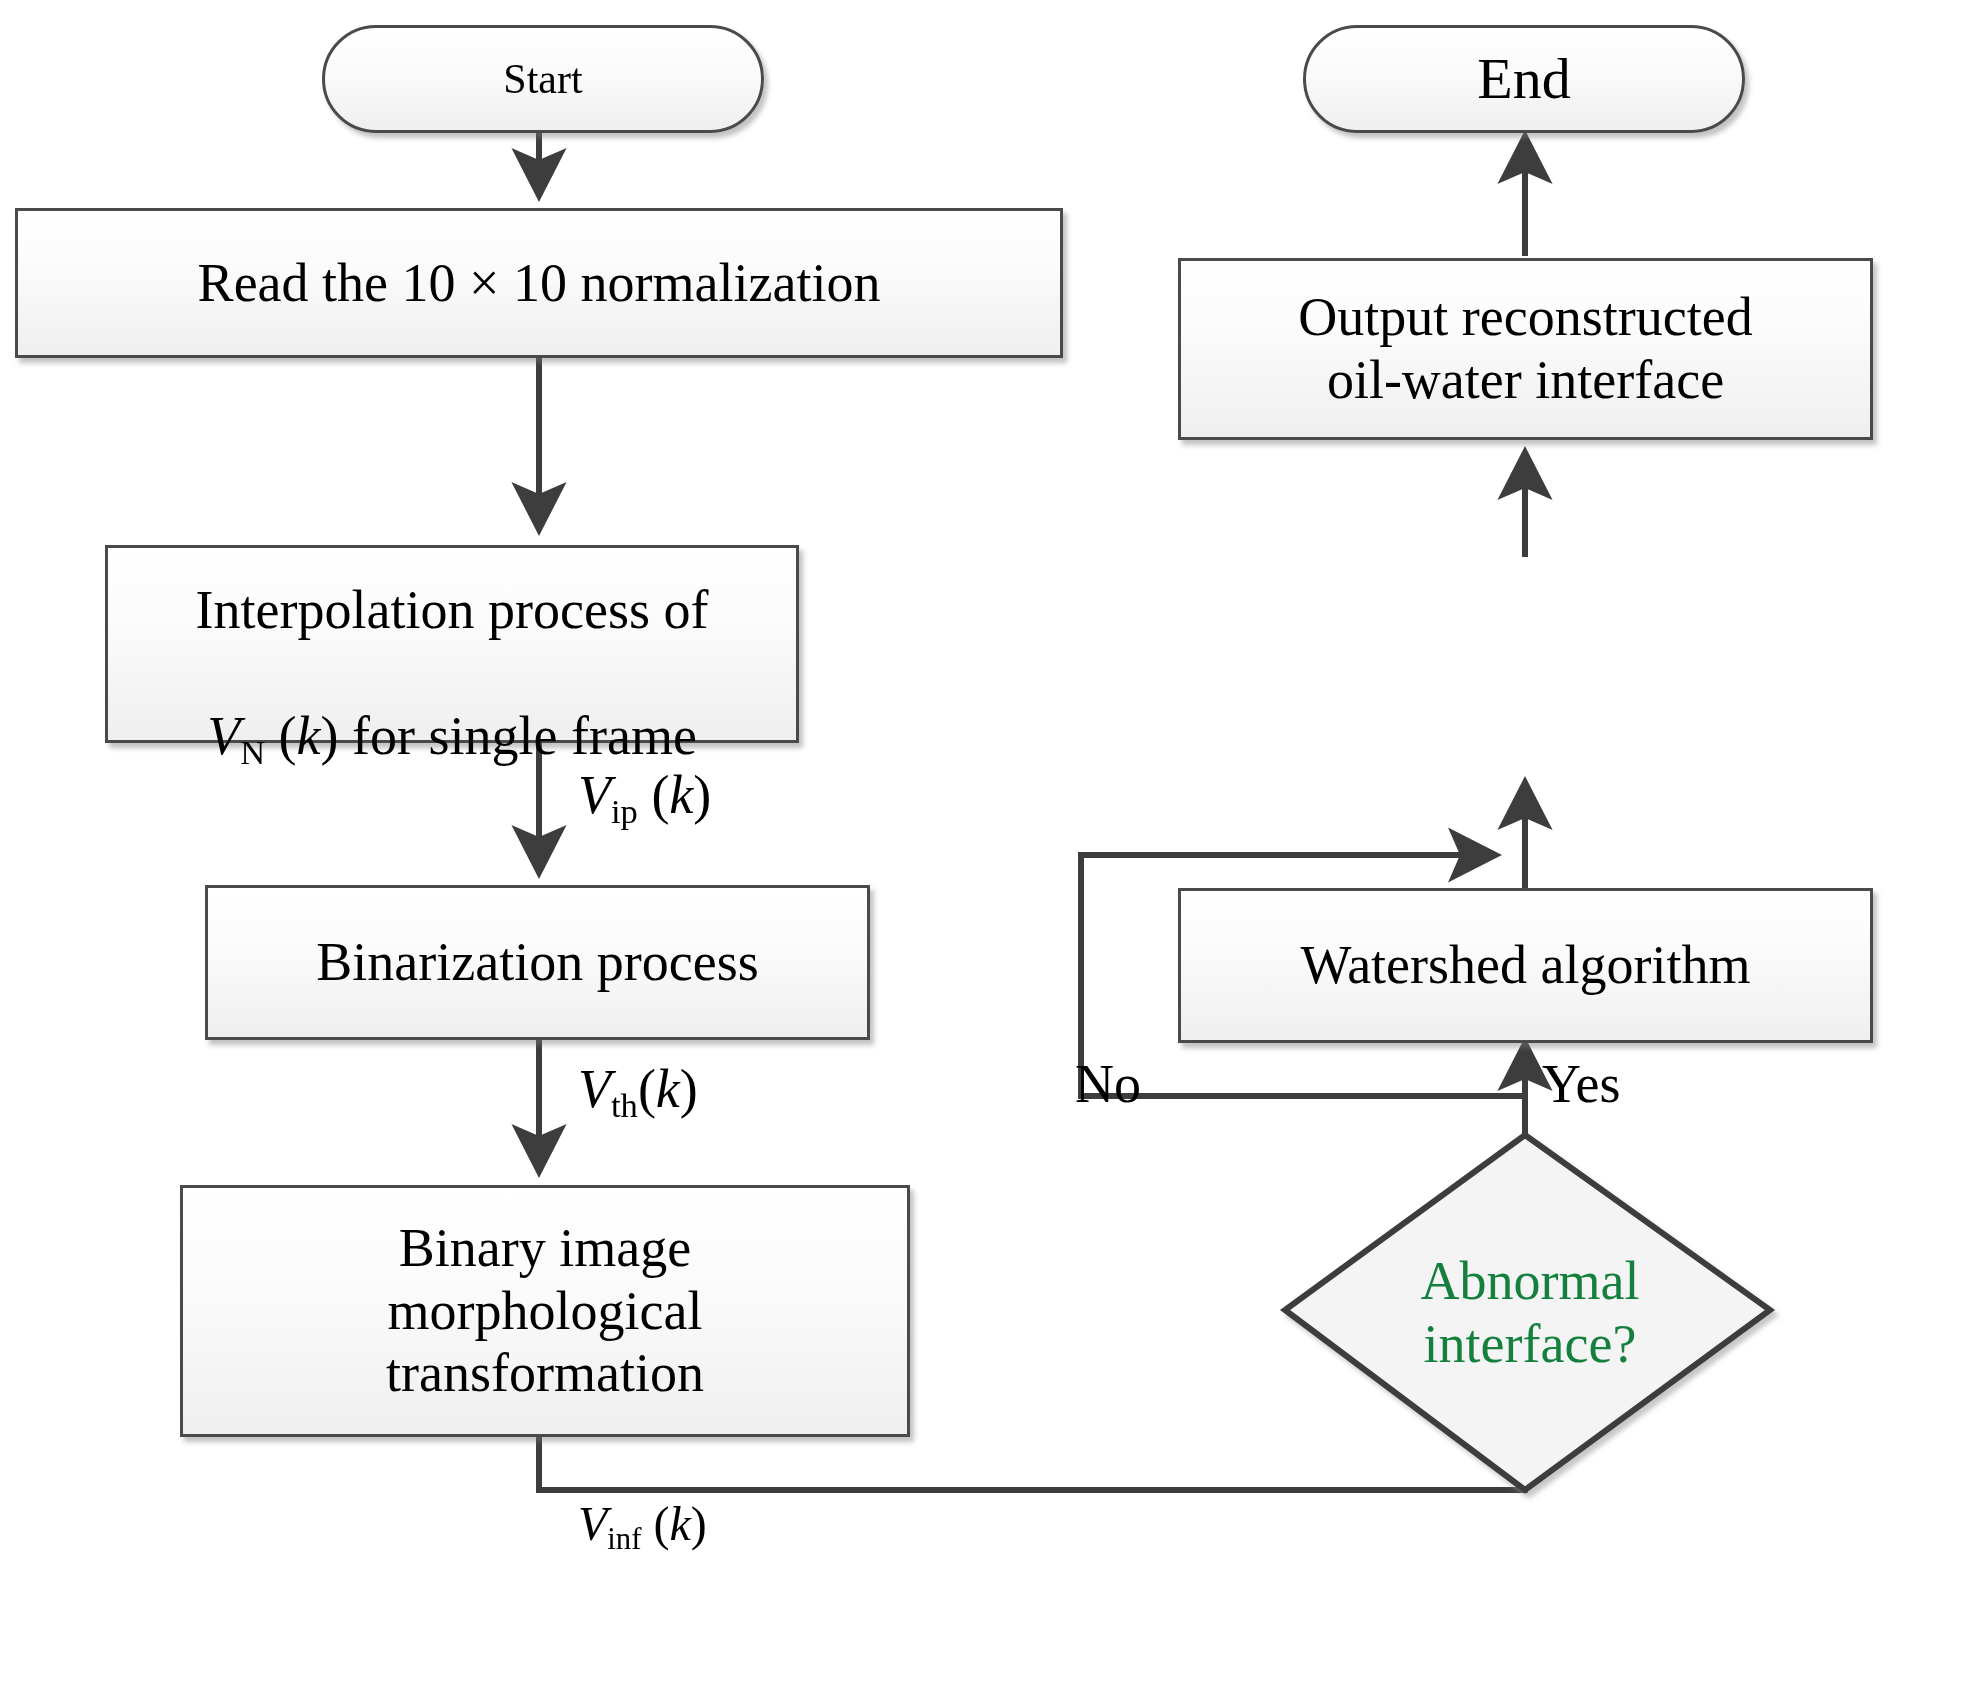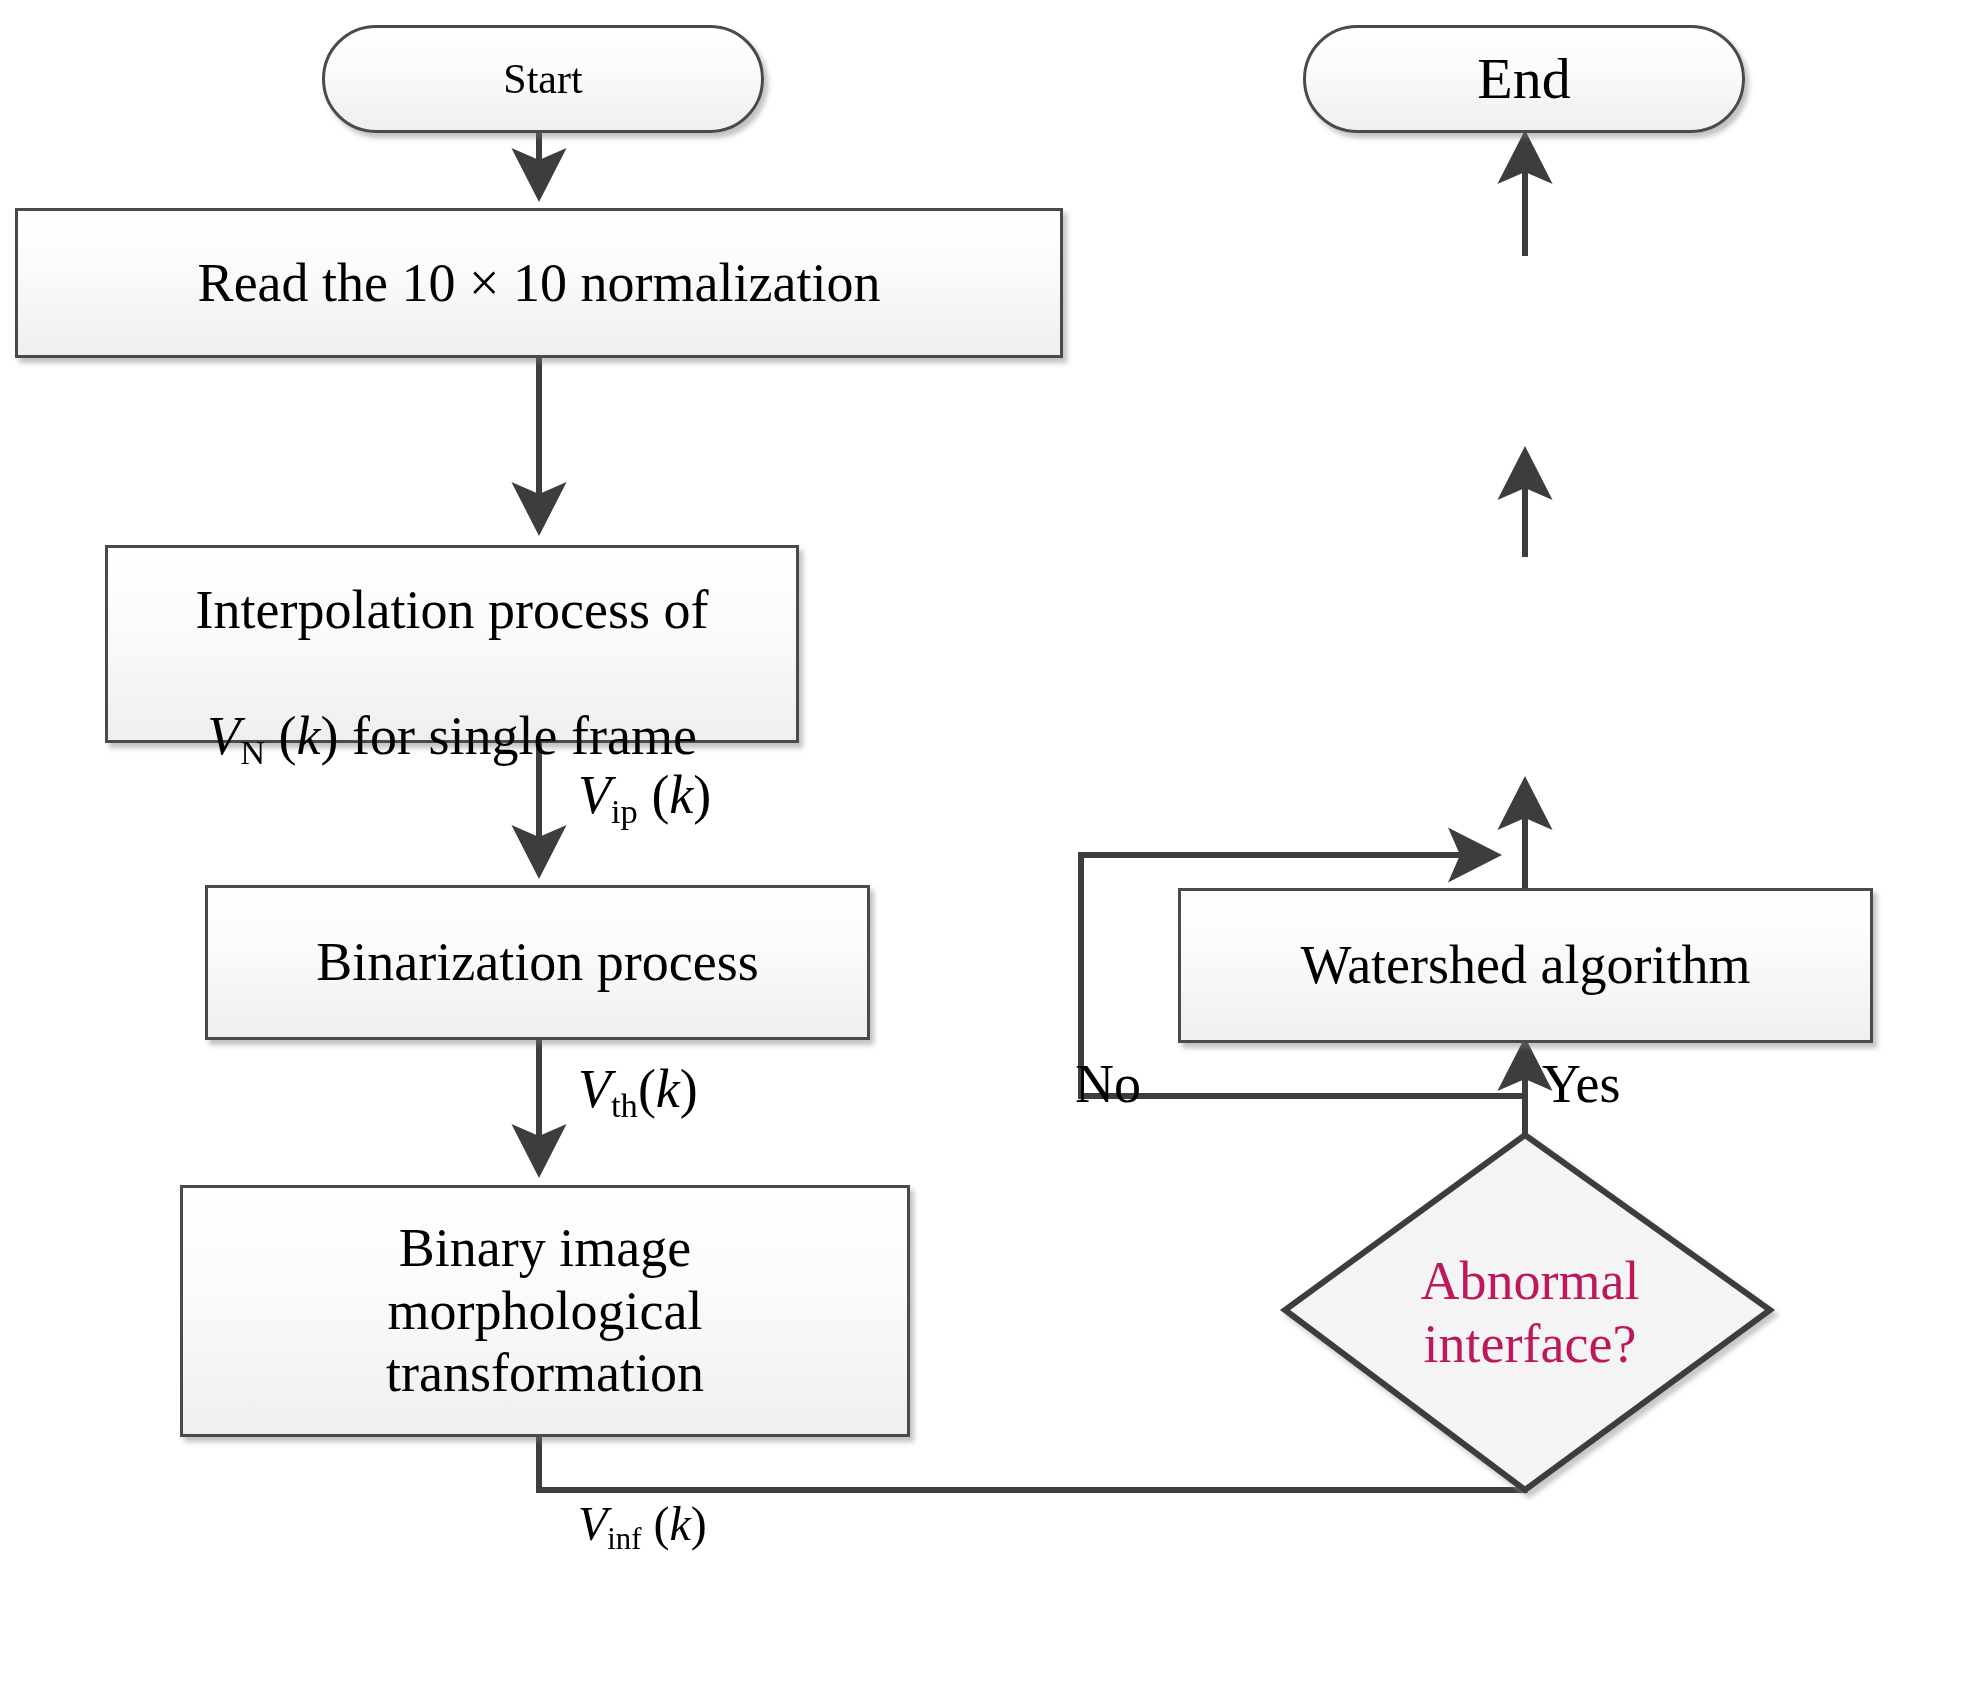--- a/index.html
+++ b/index.html
@@ -42,21 +42,21 @@
     position: absolute;
   }
   .diamond-text {
     position: absolute;
     inset: 0;
     display: flex;
     align-items: center;
     justify-content: center;
     text-align: center;
     white-space: pre-line;
-    color: #be185d;
+    color: #15803d;
     line-height: 1.16;
     pointer-events: none;
   }
 
   
   .edge-label {
     position: absolute;
     color: #000;
     white-space: nowrap;
     line-height: 1.1;
@@ -130,20 +130,24 @@
   <div class="node terminator" style="left:1303px; top:25px; width:442px; height:108px; font-size:58px;">
     <span class="lbl">End</span>
   </div>
 
   <div class="node" style="left:15px; top:208px; width:1048px; height:150px; font-size:54px;">
     <span class="lbl">
       <span>Read the 10 × 10 normalization</span><br>
     </span>
   </div>
 
+  <div class="node" style="left:1178px; top:258px; width:695px; height:182px; font-size:54px;">
+    <span class="lbl">Output reconstructed
+oil-water interface</span>
+  </div>
 
   <div class="node" style="left:105px; top:545px; width:694px; height:198px; font-size:54px;text-align:center;">
     <span class="lbl">
       <span>Interpolation process of</span><br>
       <span><span class="var">V</span><span class="sub">N</span><span> (<span class="kit">k</span>) for single frame</span></span>
     </span>
   </div>
 
 
   <div class="node" style="left:205px; top:885px; width:665px; height:155px; font-size:54px;">

